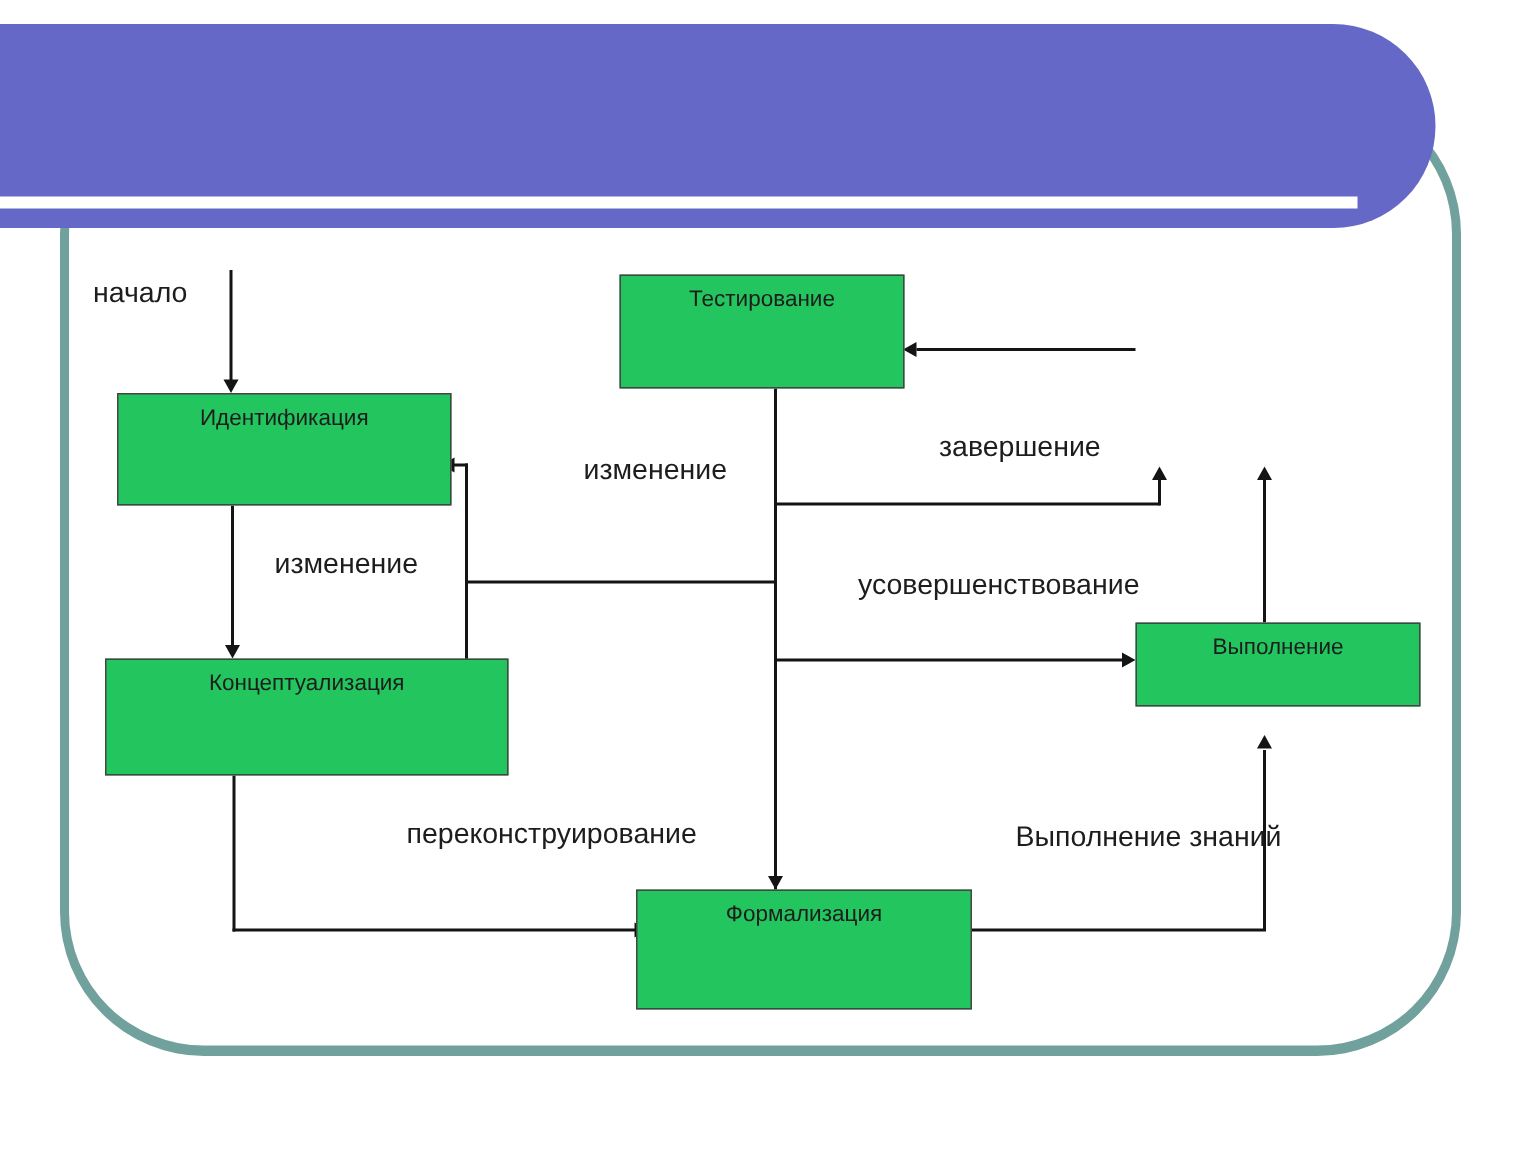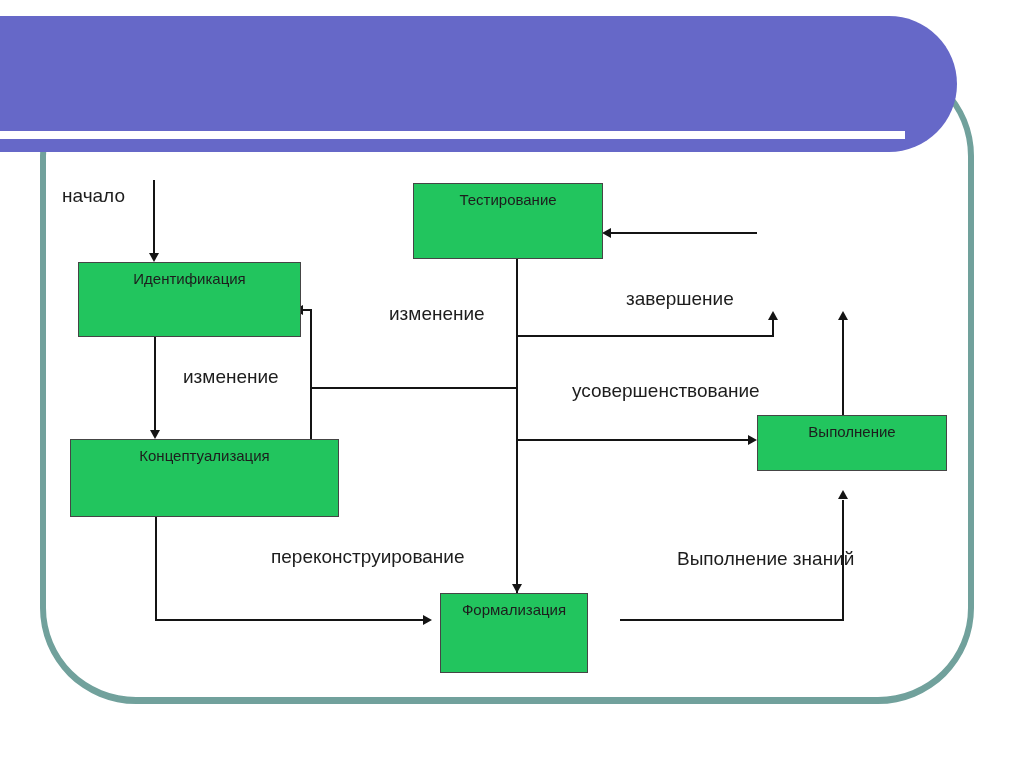--- a/index.html
+++ b/index.html
@@ -38,21 +38,21 @@
 
   <div class="node" style="left:413px;top:183px;width:190px;height:76px">Тестирование</div>
 
 
   <div class="node" style="left:78px;top:262px;width:223px;height:75px">Идентификация</div>
 
   <div class="node" style="left:757px;top:415px;width:190px;height:56px">Выполнение</div>
 
   <div class="node" style="left:70px;top:439px;width:269px;height:78px">Концептуализация</div>
 
-  <div class="node" style="left:440px;top:593px;width:148px;height:80px">Формализация</div>
+  <div class="node" style="left:424px;top:593px;width:224px;height:80px">Формализация</div>
 
   <div class="lbl" style="left:62px;top:188px">начало</div>
   <div class="lbl" style="left:183px;top:369px">изменение</div>
   <div class="lbl" style="left:389px;top:306px">изменение</div>
   <div class="lbl" style="left:626px;top:291px">завершение</div>
   <div class="lbl" style="left:572px;top:383px">усовершенствование</div>
   <div class="lbl" style="left:271px;top:549px">переконструирование</div>
   <div class="lbl" style="left:677px;top:551px">Выполнение знаний</div>
 
   <div class="ln" style="left:153px;top:180px;width:2px;height:76px"></div>

